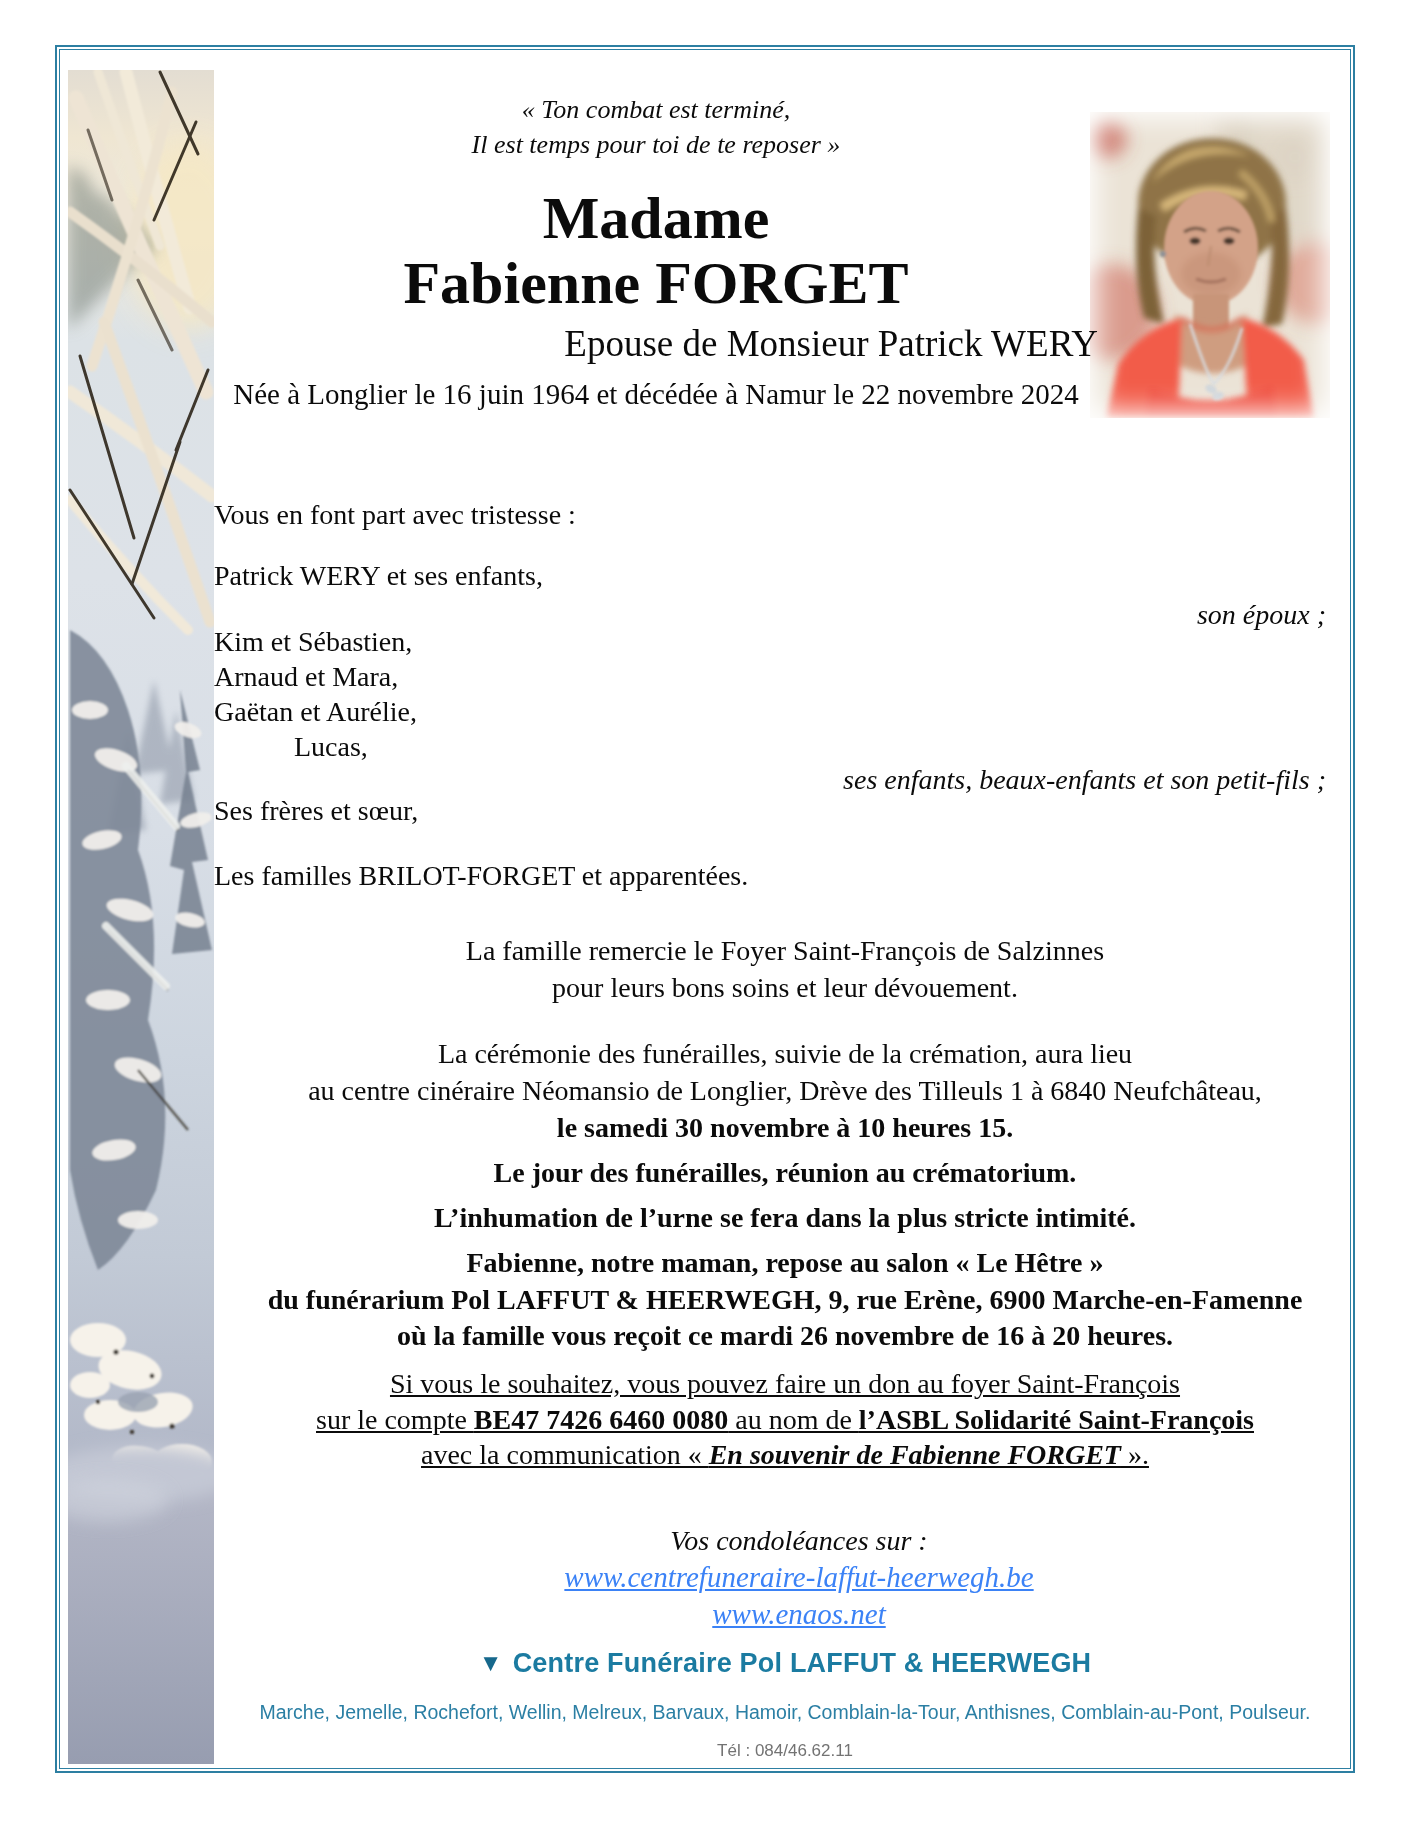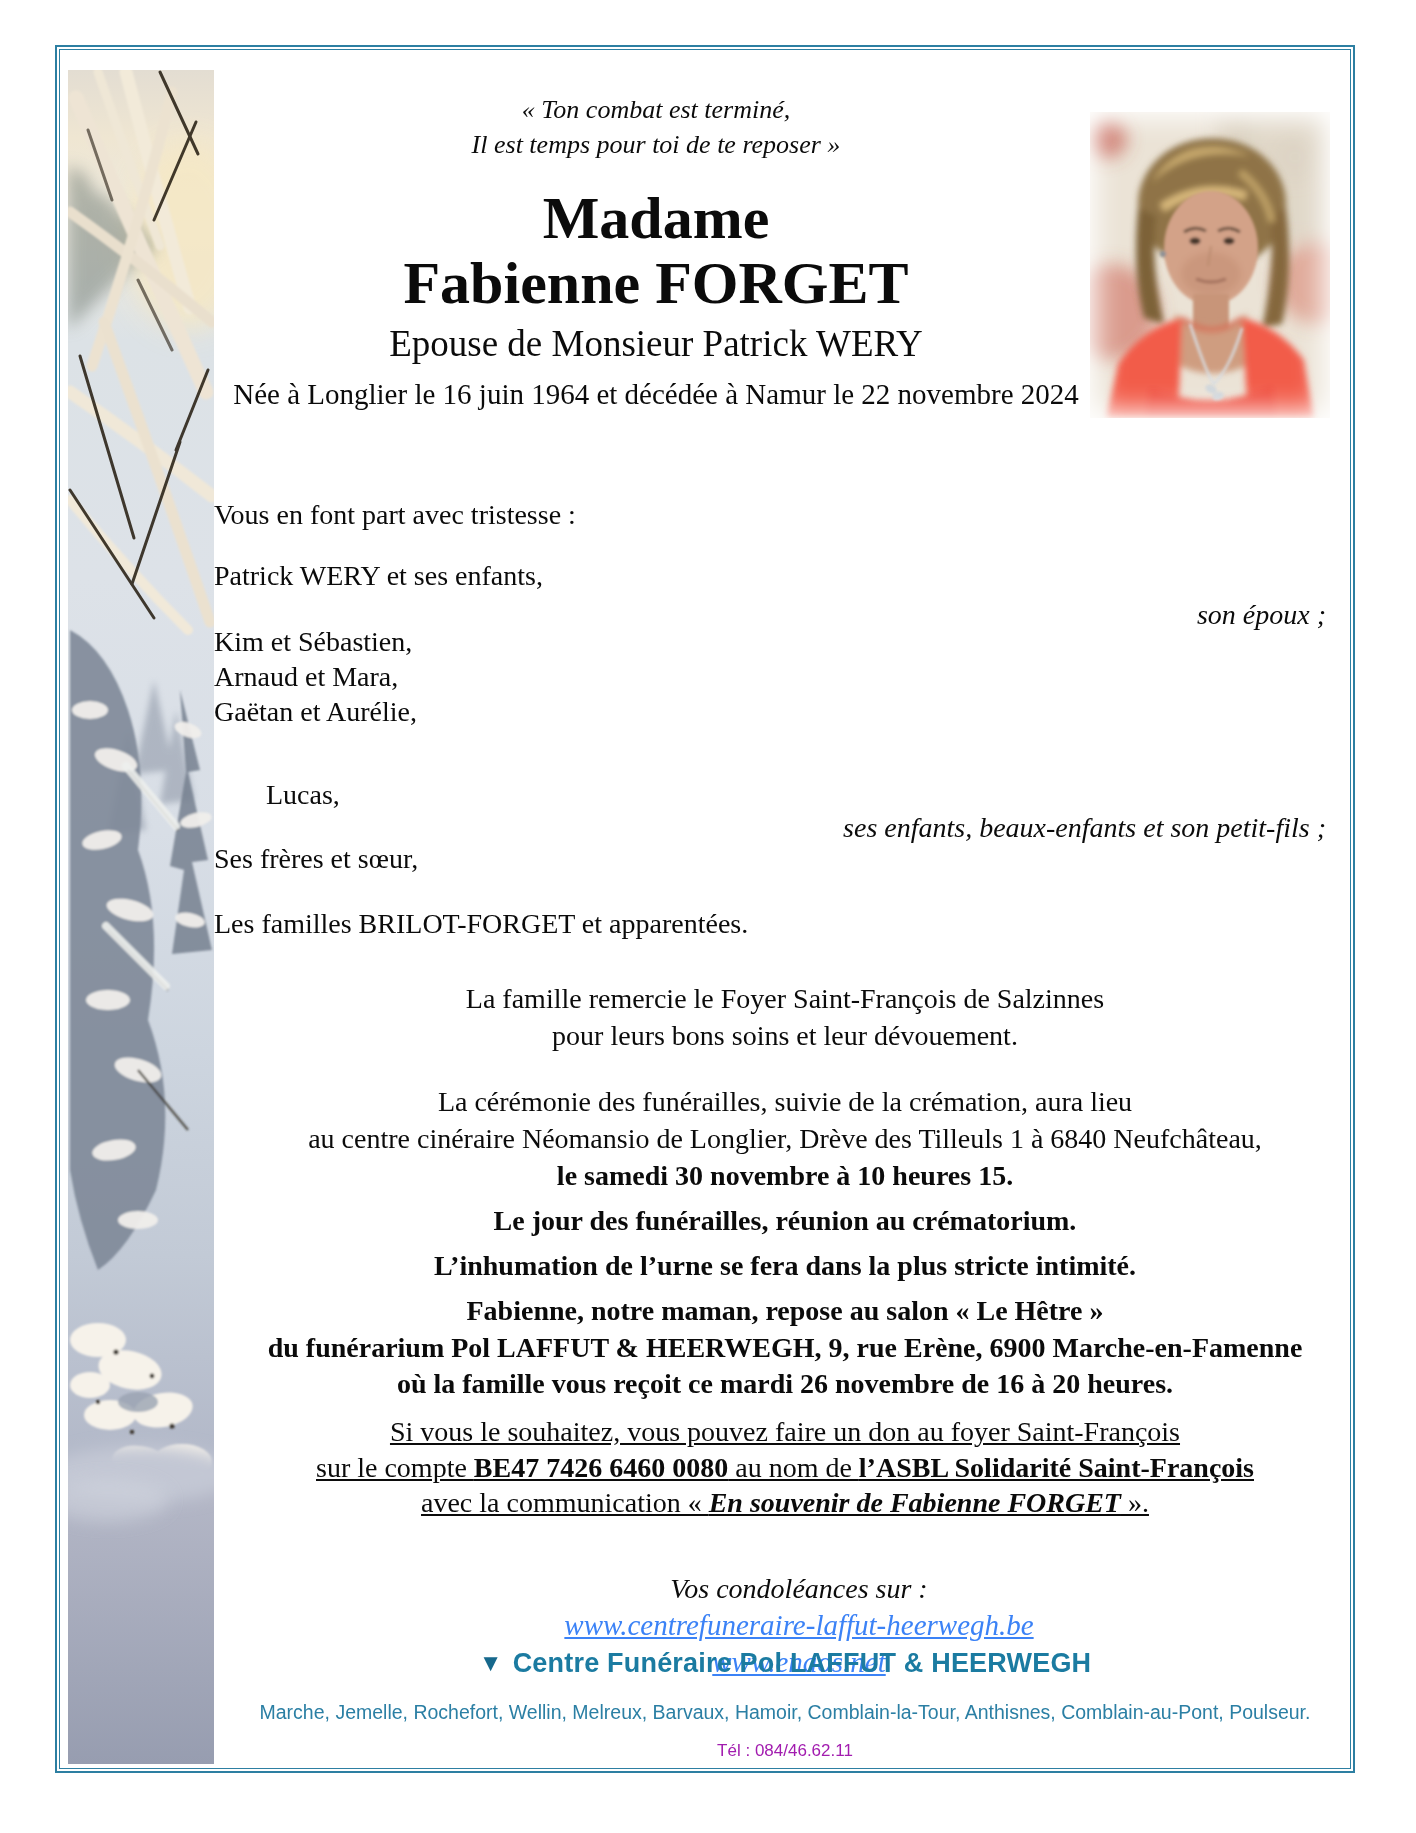--- a/index.html
+++ b/index.html
@@ -33,30 +33,30 @@
     overflow:hidden;
   }
   .portrait svg{display:block;width:100%;height:100%;}
 
   .content{
     position:absolute;left:214px;top:92px;width:1142px;
   }
   .header-text{width:884px;text-align:center;}
   .quote{font-style:italic;font-size:26px;line-height:1.35;}
   .name-block{margin-top:24px;font-weight:bold;font-size:60px;line-height:1.08;}
-  .subtitle{margin-top:8px;font-size:37px;line-height:1.1;}
+  .subtitle{margin-top:8px;font-size:37px;line-height:1.1;text-align:right;}
   .dates{margin-top:14px;font-size:29px;}
 
   .body-text{font-size:28px;line-height:1.25;}
   .intro{margin-top:86px;}
   .p-spouse{margin-top:26px;}
   .role-line{font-style:italic;text-align:right;padding-right:30px;}
   .role-spouse{margin-top:4px;}
   .children{margin-top:-8px;line-height:1.25;}
-  .child-indent{padding-left:52px;margin-top:48px;}
+  .child-indent{padding-left:80px;}
   .role-children{margin-top:-2px;}
   .siblings{margin-top:-4px;}
   .families{margin-top:30px;}
 
   .centered{text-align:center;}
   .thanks{margin-top:40px;line-height:1.3;}
   .ceremony{margin-top:30px;line-height:1.32;}
   .bold{font-weight:bold;}
   .reunion{margin-top:8px;font-weight:bold;}
   .inhumation{margin-top:10px;font-weight:bold;}
@@ -72,21 +72,21 @@
 
   .footer{
     position:absolute;left:214px;top:1648px;width:1142px;text-align:center;
     font-family:"Liberation Sans", sans-serif;
   }
   .footer-company{
     color:#1b7ba1;font-weight:bold;font-size:27px;letter-spacing:0.2px;
   }
   .footer-company .tri{color:#16688c;font-size:24px;vertical-align:1px;margin-right:10px;}
   .footer-locations{margin-top:22px;color:#2b7fa4;font-size:19.5px;}
-  .footer-phone{margin-top:17px;color:#a21caf;font-size:17px;}
+  .footer-phone{margin-top:17px;color:#737373;font-size:17px;}
 </style>
 </head>
 <body>
 
 <div class="sheet">
 
   <div class="frame"></div>
 
   <div class="photo-strip">
     <svg viewBox="0 0 146 1694" preserveAspectRatio="none">

